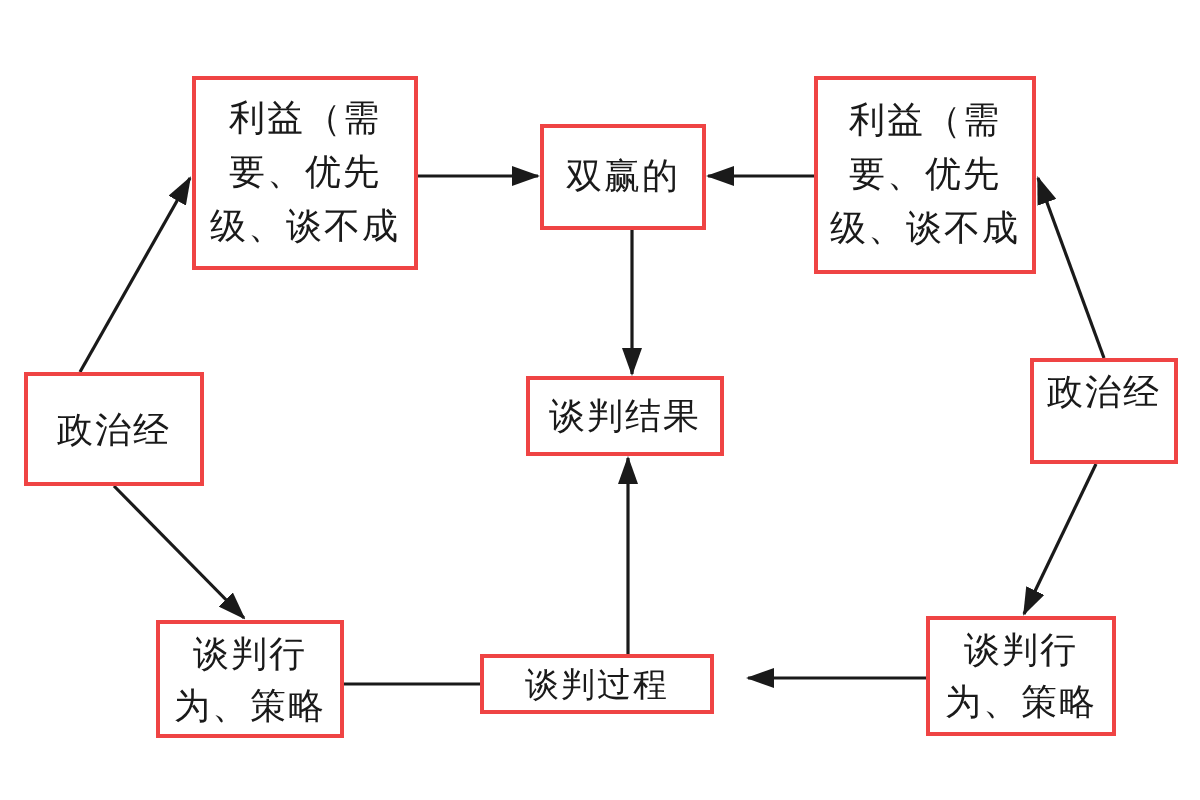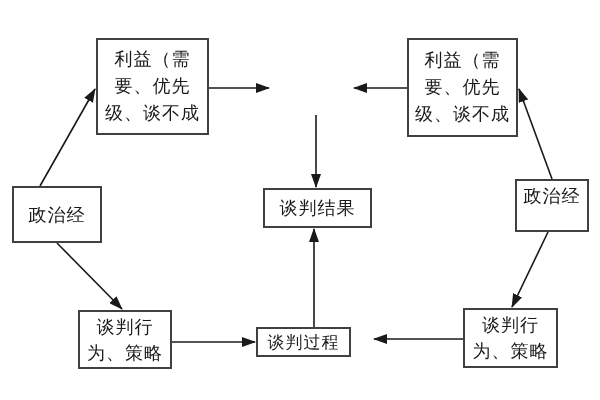--- a/index.html
+++ b/index.html
@@ -12,43 +12,43 @@
     width: 600px;
     height: 400px;
     background: #ffffff;
     font-family: "Liberation Serif", "DejaVu Serif", serif;
     color: #1a1a1a;
     overflow: hidden;
   }
   .node {
     position: absolute;
     box-sizing: border-box;
-    border: 2px solid #404040;
+    border: 2px solid #ef4444;
     background: #ffffff;
     display: flex;
     flex-direction: column;
     justify-content: center;
     align-items: center;
     text-align: center;
     font-size: 18px;
     line-height: 27px;
     letter-spacing: 1px;
     z-index: 2;
   }
   .node .line { display: block; white-space: nowrap; }
 
   #node-interests-left  { left: 96px;  top: 38px;  width: 113px; height: 97px; }
   #node-win-win         { left: 270px; top: 62px;  width: 83px;  height: 53px; }
   #node-interests-right { left: 407px; top: 38px;  width: 111px; height: 99px; }
   #node-env-left        { left: 12px;  top: 186px; width: 90px;  height: 57px; line-height: 26px; }
-  #node-outcome         { left: 263px; top: 188px; width: 109px;  height: 40px; }
+  #node-outcome         { left: 263px; top: 188px; width: 99px;  height: 40px; }
   #node-env-right       { left: 515px; top: 179px; width: 74px;  height: 53px;
                           justify-content: flex-start; padding-top: 3px; line-height: 24px; }
   #node-behavior-left   { left: 78px;  top: 310px; width: 94px;  height: 59px; line-height: 26px; }
-  #node-process         { left: 256px; top: 327px; width: 95px; height: 30px; font-size: 17px; justify-content: center; }
+  #node-process         { left: 240px; top: 327px; width: 117px; height: 30px; font-size: 17px; justify-content: center; }
   #node-behavior-right  { left: 463px; top: 308px; width: 95px;  height: 60px; line-height: 26px; }
 
   #arrows {
     position: absolute;
     left: 0; top: 0;
     width: 600px;
     height: 400px;
     z-index: 1;
   }
   #arrows line {
@@ -78,20 +78,23 @@
       <line x1="552" y1="179" x2="519" y2="89" marker-end="url(#ah)"></line>
       <line x1="548" y1="232" x2="512" y2="307" marker-end="url(#ah)"></line>
     </svg>
 
   <div class="node" id="node-interests-left">
     <span class="line">利益（需</span>
     <span class="line">要、优先</span>
     <span class="line">级、谈不成</span>
   </div>
 
+  <div class="node" id="node-win-win">
+    <span class="line">双赢的</span>
+  </div>
 
   <div class="node" id="node-interests-right">
     <span class="line">利益（需</span>
     <span class="line">要、优先</span>
     <span class="line">级、谈不成</span>
   </div>
 
   <div class="node" id="node-env-left">
     <span class="line">政治经</span>
   </div>

